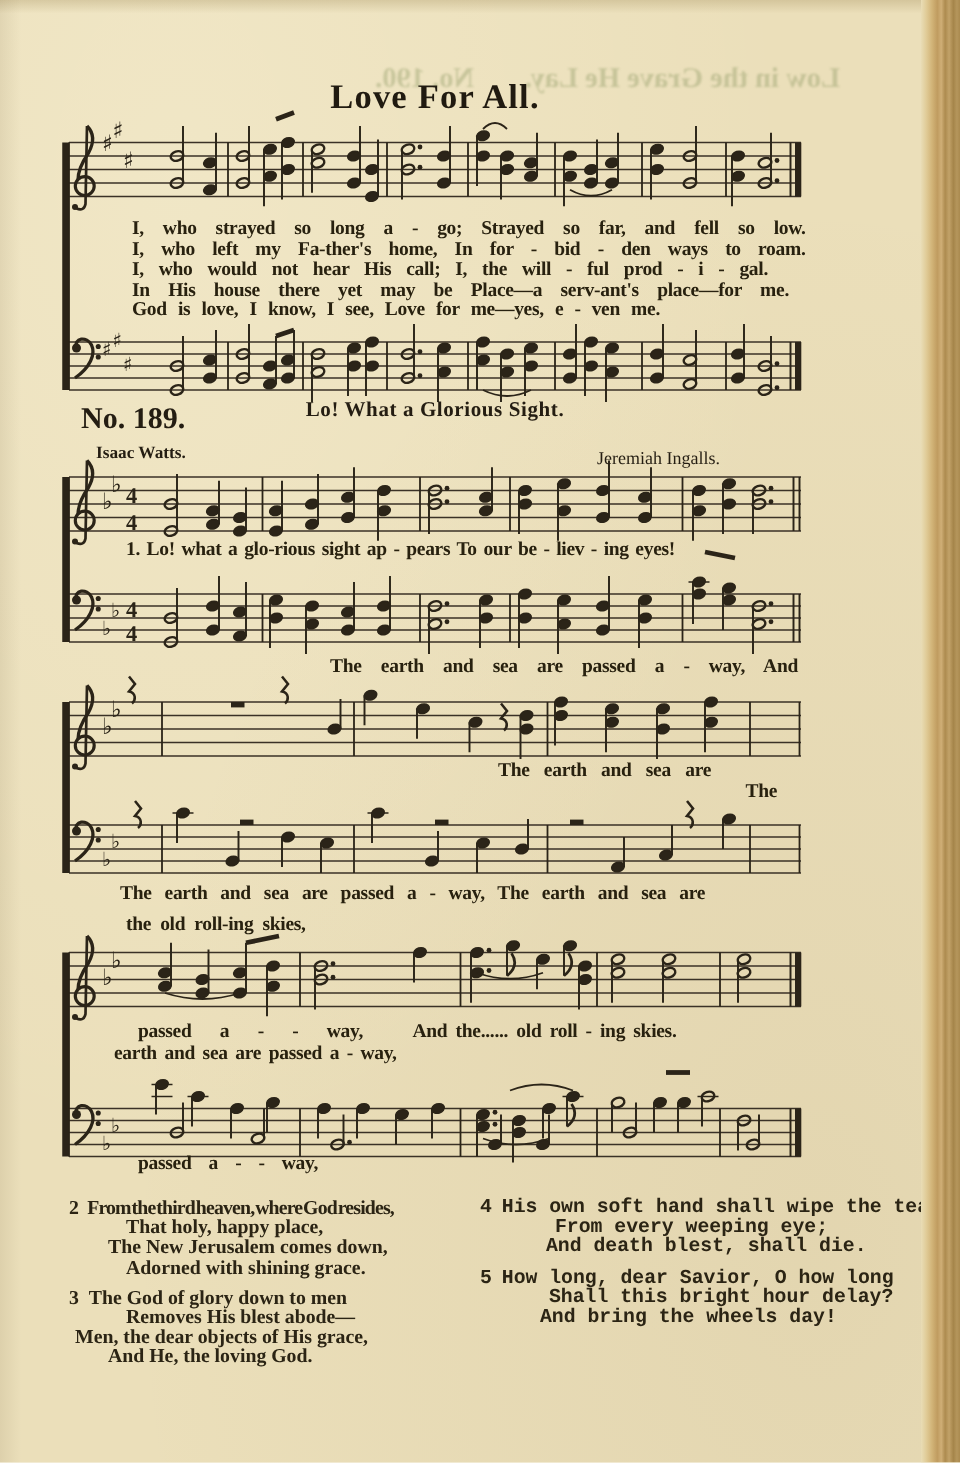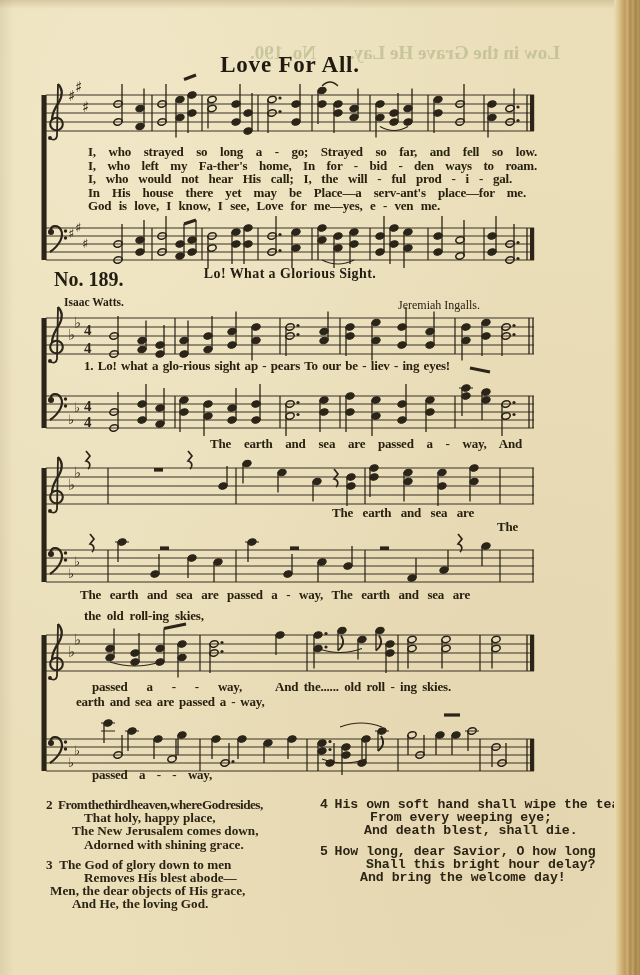--- a/index.html
+++ b/index.html
@@ -393,21 +393,21 @@
       <circle cx="474" cy="94.5" r="1.6" fill="#2b2418"></circle>
       <ellipse cx="466" cy="108" rx="4.3" ry="3.1" transform="rotate(-18 466 108)" fill="none" stroke="#2b2418" stroke-width="1.6"></ellipse>
       <circle cx="474" cy="106.5" r="1.6" fill="#2b2418"></circle>
       <line x1="462" y1="96" x2="462" y2="128" stroke="#2b2418" stroke-width="1.3"></line>
       <line x1="430" y1="60" x2="450" y2="64" stroke="#2b2418" stroke-width="3.2"></line>
       <rect x="1.5" y="10" width="4.5" height="110" fill="#2b2418"></rect>
       <line x1="6" y1="10" x2="6" y2="120" stroke="#2b2418" stroke-width="1.2"></line>
     </svg>
   <div class="lyr just" style="top:360px;left:84px;width:366px">1. Lo! what a glo-rious sight ap - pears To our be - liev - ing eyes!</div>
 
-  <div class="lyr just" style="top:438px;left:210px;width:312px">The earth and sea are passed a - way, And</div>
+  <div class="lyr just" style="top:438px;left:220px;width:312px">The earth and sea are passed a - way, And</div>
   <svg class="sys" id="sys2" style="top:458px;height:130px" viewBox="0 0 500 130">
       <line x1="6" y1="10" x2="494" y2="10" stroke="#3a3126" stroke-width="1.05"></line>
       <line x1="6" y1="19" x2="494" y2="19" stroke="#3a3126" stroke-width="1.05"></line>
       <line x1="6" y1="28" x2="494" y2="28" stroke="#3a3126" stroke-width="1.05"></line>
       <line x1="6" y1="37" x2="494" y2="37" stroke="#3a3126" stroke-width="1.05"></line>
       <line x1="6" y1="46" x2="494" y2="46" stroke="#3a3126" stroke-width="1.05"></line>
       <line x1="68" y1="10" x2="68" y2="46" stroke="#2b2418" stroke-width="1.2"></line>
       <line x1="196" y1="10" x2="196" y2="46" stroke="#2b2418" stroke-width="1.2"></line>
       <line x1="325" y1="10" x2="325" y2="46" stroke="#2b2418" stroke-width="1.2"></line>
       <line x1="460" y1="10" x2="460" y2="46" stroke="#2b2418" stroke-width="1.2"></line>
@@ -666,19 +666,19 @@
     </div>
   <div class="verse-col vc-r" id="vcolR">
       <div class="verse">
         <div style="padding-left: 0px;">4 His own soft hand shall wipe the tear</div>
         <div style="padding-left: 50px;">From every weeping eye;</div>
         <div style="padding-left: 44px;">And death blest, shall die.</div>
       </div>
       <div class="verse">
         <div style="padding-left: 0px;">5 How long, dear Savior, O how long</div>
         <div style="padding-left: 46px;">Shall this bright hour delay?</div>
-        <div style="padding-left: 40px;">And bring the welcome day!</div>
+        <div style="padding-left: 40px;">And bring the wheels day!</div>
       </div>
     </div>
 
   <div class="edge-right"></div>
 
 </div>
 
 </body></html>

